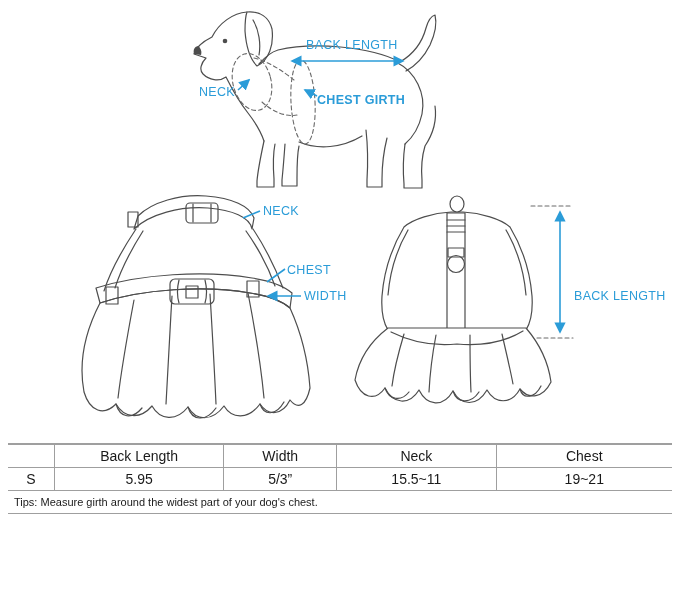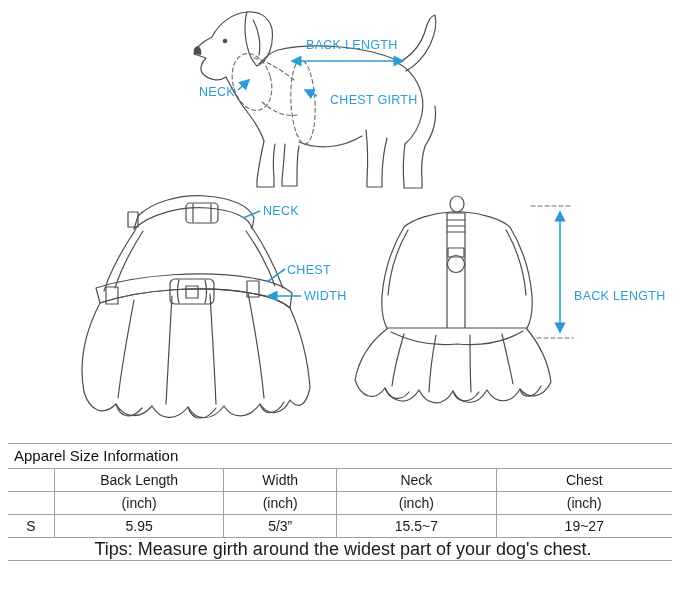--- a/index.html
+++ b/index.html
@@ -45,21 +45,21 @@
   table.sizes {
     width:100%; border-collapse:collapse; table-layout:fixed; font-size:14px; color:#1a1a1a;
   }
   table.sizes th, table.sizes td {
     border-top:1px solid var(--border); border-left:1px solid var(--border);
     height:22px; text-align:center; font-weight:400; padding:0; overflow:hidden;
   }
   table.sizes th:first-child, table.sizes td:first-child { border-left:none; }
   table.sizes tr.tips td {
     border-left:none; border-bottom:1px solid var(--border);
-    text-align:center; padding-left:6px; font-size:18px;
+    text-align:left; padding-left:6px; font-size:11px;
   }
   td.szc { text-align:left; padding-left:12px; }
 </style>
 </head>
 <body>
 
 <div class="illus">
   <svg width="679" height="443" viewBox="0 0 679 443">
     <defs>
       <marker id="arrhead" viewBox="0 0 10 10" refX="8.5" refY="5" markerWidth="7" markerHeight="7" orient="auto-start-reverse">
@@ -143,57 +143,49 @@
       <line x1="317" y1="96" x2="305" y2="90" marker-end="url(#arrhead)"></line>
       <line x1="260" y1="211" x2="243" y2="218"></line>
       <line x1="285" y1="269" x2="267" y2="282"></line>
       <line x1="301" y1="296" x2="268" y2="296" marker-end="url(#arrhead)"></line>
       <line x1="560" y1="212" x2="560" y2="332" marker-start="url(#arrhead)" marker-end="url(#arrhead)"></line>
     </g>
   </svg>
 
   <span class="lbl" style="left:306px; top:38px;">BACK LENGTH</span>
   <span class="lbl" style="left:199px; top:85px;">NECK</span>
-  <span class="lbl" style="left:330px; top:93px;">CHEST GIRTH</span>
+  <span class="lbl" style="left:317px; top:93px;font-weight:bold;">CHEST GIRTH</span>
   <span class="lbl" style="left:263px; top:204px;">NECK</span>
   <span class="lbl" style="left:287px; top:263px;">CHEST</span>
   <span class="lbl" style="left:304px; top:289px;">WIDTH</span>
   <span class="lbl" style="left:574px; top:289px;">BACK LENGTH</span>
 </div>
 
 <div class="tablewrap">
-  <div class="ttitle">Apparel Size Information</div>
   <table class="sizes">
     <colgroup>
       <col style="width:7%">
         <col style="width:25.5%">
         <col style="width:17%">
         <col style="width:24%">
         <col style="width:26.5%">
     </colgroup>
     <tbody>
       <tr>
         <th></th>
         <th>Back Length</th>
         <th>Width</th>
         <th>Neck</th>
         <th>Chest</th>
       </tr>
       <tr>
-        <td></td>
-        <td>(inch)</td>
-        <td>(inch)</td>
-        <td>(inch)</td>
-        <td>(inch)</td>
-      </tr>
-      <tr>
         <td class="szc">S</td>
         <td>5.95</td>
         <td>5/3”</td>
-        <td>15.5~7</td>
-        <td>19~27</td>
+        <td>15.5~11</td>
+        <td>19~21</td>
       </tr>
       <tr class="tips">
         <td colspan="5">Tips: Measure girth around the widest part of your dog's chest.</td>
       </tr>
     </tbody>
   </table>
 </div>
 
 </body></html>

